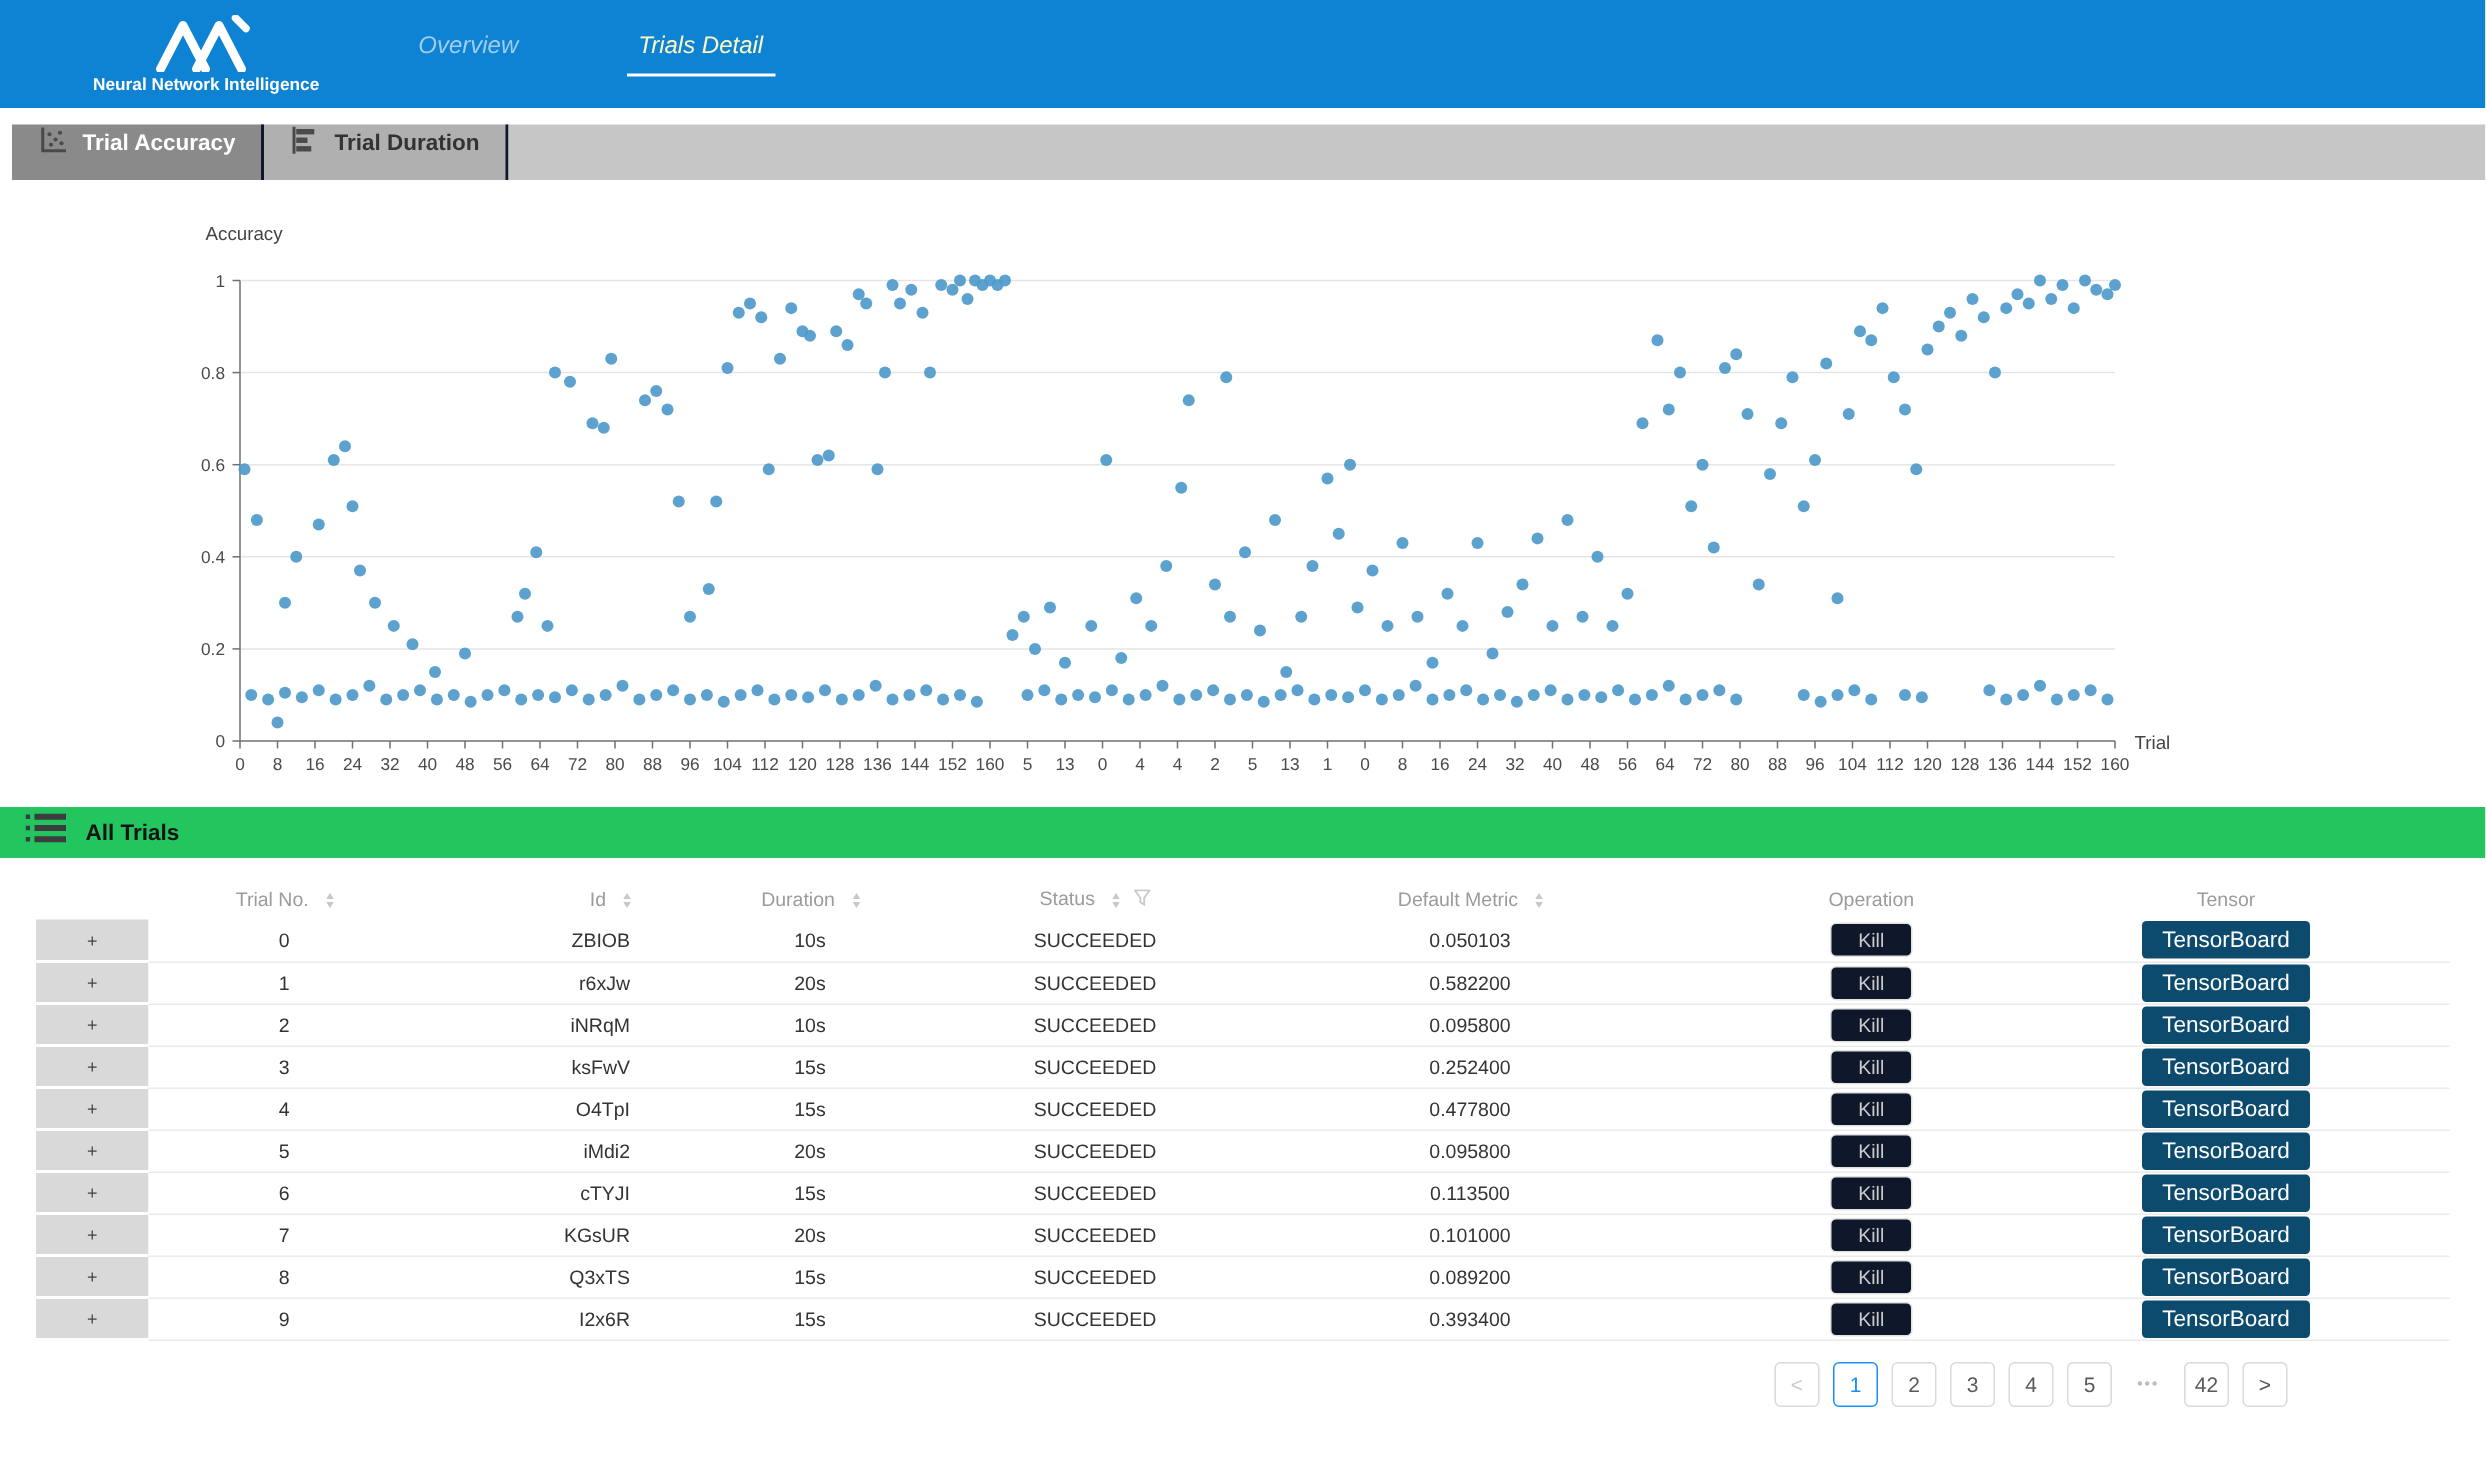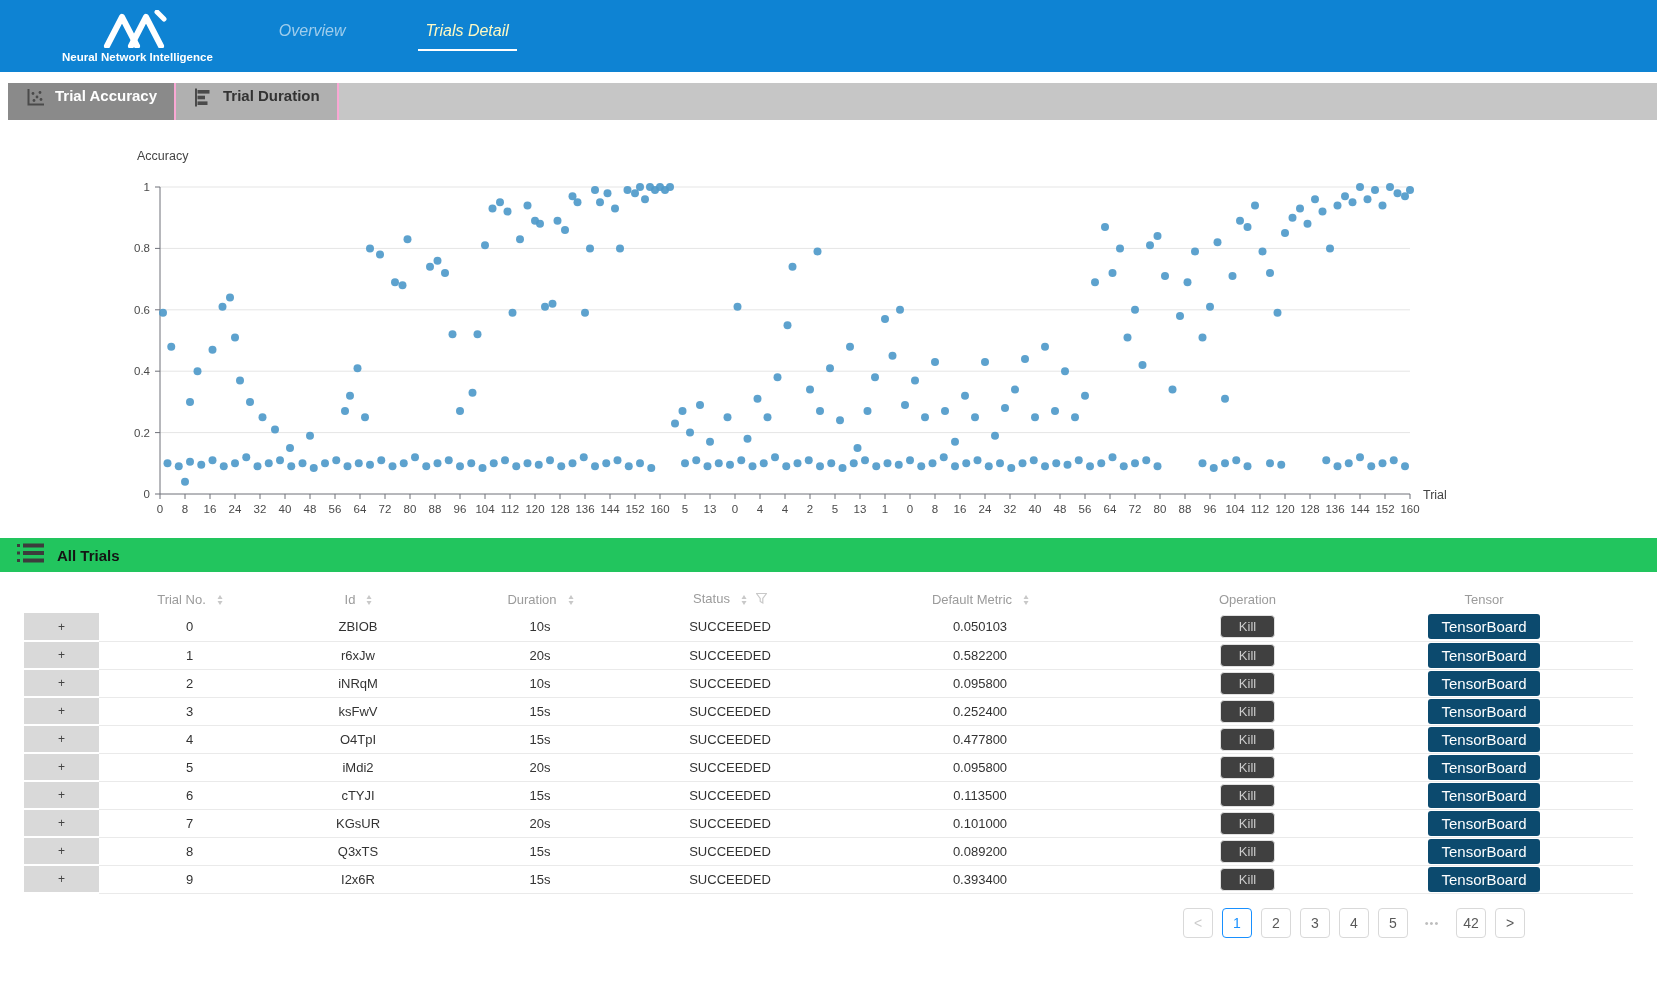--- a/index.html
+++ b/index.html
@@ -15,46 +15,46 @@
   .nav-item { display: flex; flex-direction: column; align-items: center; font-size: 16px; cursor: pointer; }
   .nav-item .lbl { padding: 0 8px; }
   .nav-item .underline { height: 2px; width: 100%; margin-top: 9px; background: transparent; }
   .nav-item.inactive .lbl { color: #9fcdec; }
   .nav-item.active .lbl { color: #fef9c3; }
   .nav-item.active .underline { background: #ffffff; }
 
   
   .tabbar { display: flex; height: 37px; margin-top: 11px; }
   .tabbar .lead { width: 8px; background: #fff; }
-  .tab { display: flex; align-items: flex-start; gap: 9px; padding: 4px 17px; background: #b0b0b0;
-         border-right: 2px solid #f9a8d4; font-size: 15px; font-weight: bold; color: #333; cursor: pointer; }
+  .tab { display: flex; align-items: flex-end; gap: 9px; padding: 16px 17px; background: #b0b0b0;
+         border-right: 2px solid #0f172a; font-size: 15px; font-weight: bold; color: #333; cursor: pointer; }
   .tab.selected { background: #8a8a8a; color: #fff; }
   .tab .ticon { display: flex; align-items: center; }
   .tabbar .fill { flex: 1; background: #c6c6c6; }
 
   
   .chart-section { height: 400px; position: relative; }
   .tick-label { font-size: 11.5px; fill: #4a4a4a; font-family: "Liberation Sans", sans-serif; }
   .axis-title { font-size: 12.5px; fill: #444; font-family: "Liberation Sans", sans-serif; }
 
   
   .section-bar { height: 34px; background: #22c55e; margin-top: 18px; display: flex; align-items: center; padding-left: 17px; gap: 13px; }
   .section-bar .title { font-size: 15px; font-weight: bold; color: #141414; }
 
   
   .trials-table { width: 1609px; margin: 13px 24px 0 24px; border-collapse: collapse; table-layout: fixed; }
   .trials-table th { font-weight: normal; color: #9b9b9b; font-size: 13px; height: 28px; text-align: center; white-space: nowrap; }
   .trials-table td { font-size: 13px; color: #333; height: 28px; text-align: center; border-bottom: 1px solid #eaeaea; background: #fff; white-space: nowrap; }
-  .trials-table .c-id, .trials-table th.h-id { text-align: center; padding-left: 16px; margin-top: 32px; }
+  .trials-table .c-id, .trials-table th.h-id { text-align: right; padding-left: 16px; margin-top: 32px; }
   td.expander { background: #d9d9d9; border-bottom: 2px solid #fff; color: #444; font-size: 12px; cursor: pointer; }
   .c-status { color: #28a347; }
   .sorter { display: inline-flex; flex-direction: column; margin-left: 12px; vertical-align: middle; cursor: pointer; }
   .sorter span { font-size: 8px; line-height: 6px; color: #c8c8c8; transform: scaleX(1.25); }
   .funnel { margin-left: 10px; vertical-align: middle; cursor: pointer; }
-  .kill-btn { padding: 3px 18px; border: 1px solid #e2e2e2; border-radius: 4px; background: #404040; color: #ccc; font-size: 13px; font-family: "Liberation Sans", sans-serif; }
+  .kill-btn { padding: 3px 18px; border: 1px solid #e2e2e2; border-radius: 4px; background: #0f172a; color: #ccc; font-size: 13px; font-family: "Liberation Sans", sans-serif; }
   .tb-btn { padding: 4px 13px; border: none; border-radius: 3px; background: #0c4a6e; color: #fff; font-size: 15px; cursor: pointer; font-family: "Liberation Sans", sans-serif; }
 
   
   .pagination { display: flex; justify-content: flex-end; gap: 9px; margin-top: 14px; padding-right: 132px; }
   .page-item { min-width: 30px; height: 30px; border: 1px solid #d9d9d9; border-radius: 4px; background: #fff;
                display: flex; align-items: center; justify-content: center; font-size: 14px; color: #595959; cursor: pointer;
                font-family: "Liberation Sans", sans-serif; }
   .page-item.active { border-color: #1890ff; color: #1890ff; }
   .page-item.disabled { color: #ccc; }
   .page-item.ellipsis { border: none; color: #bdbdbd; letter-spacing: 1px; font-size: 11px; }

